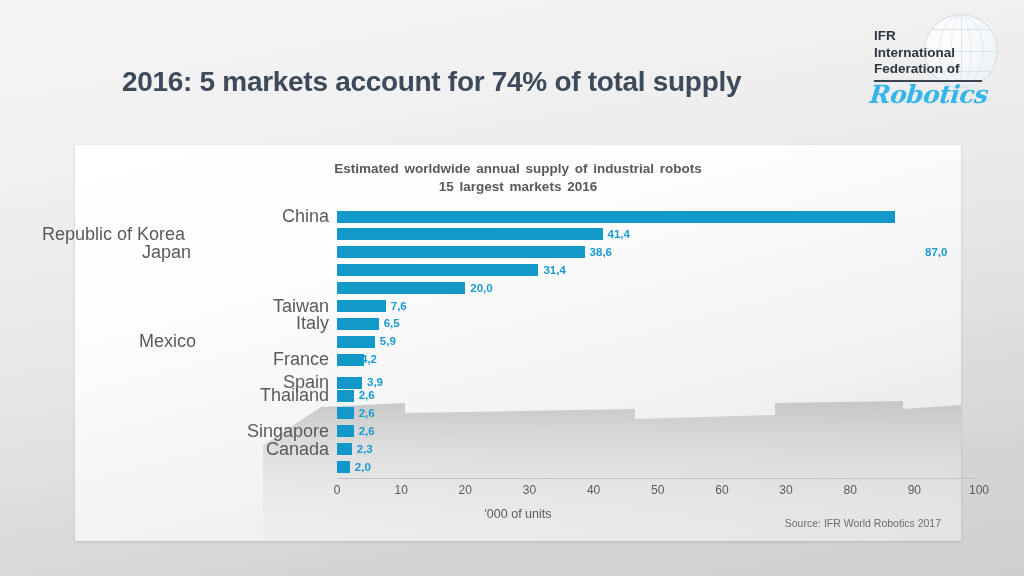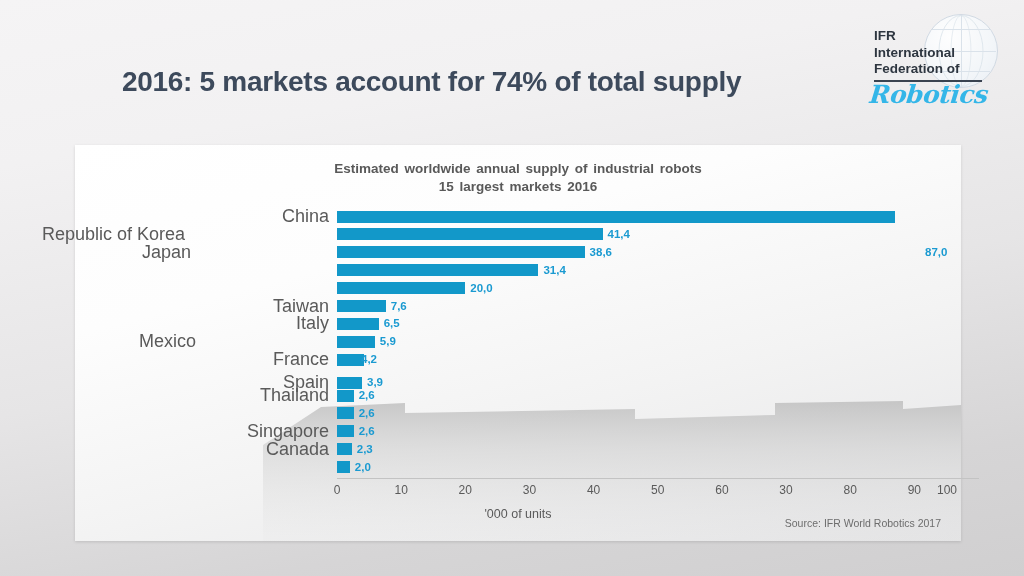--- a/index.html
+++ b/index.html
@@ -213,18 +213,18 @@
       <div class="tick-label" style="left: 242px; top: 336.5px;">0</div>
       <div class="tick-label" style="left: 306.15px; top: 336.5px;">10</div>
       <div class="tick-label" style="left: 370.3px; top: 336.5px;">20</div>
       <div class="tick-label" style="left: 434.45px; top: 336.5px;">30</div>
       <div class="tick-label" style="left: 498.6px; top: 336.5px;">40</div>
       <div class="tick-label" style="left: 562.75px; top: 336.5px;">50</div>
       <div class="tick-label" style="left: 626.9px; top: 336.5px;">60</div>
       <div class="tick-label" style="left: 691.05px; top: 336.5px;">30</div>
       <div class="tick-label" style="left: 755.2px; top: 336.5px;">80</div>
       <div class="tick-label" style="left: 819.35px; top: 336.5px;">90</div>
-      <div class="tick-label" style="left: 852px; top: 336.5px;">100</div>
+      <div class="tick-label" style="left: 884px; top: 336.5px;">100</div>
       <div id="axis-caption" style="top: 361.5px;">'000 of units</div>
     </div>
 
   <div id="source-note">Source: IFR World Robotics 2017</div>
 </div>
 
 </body></html>

